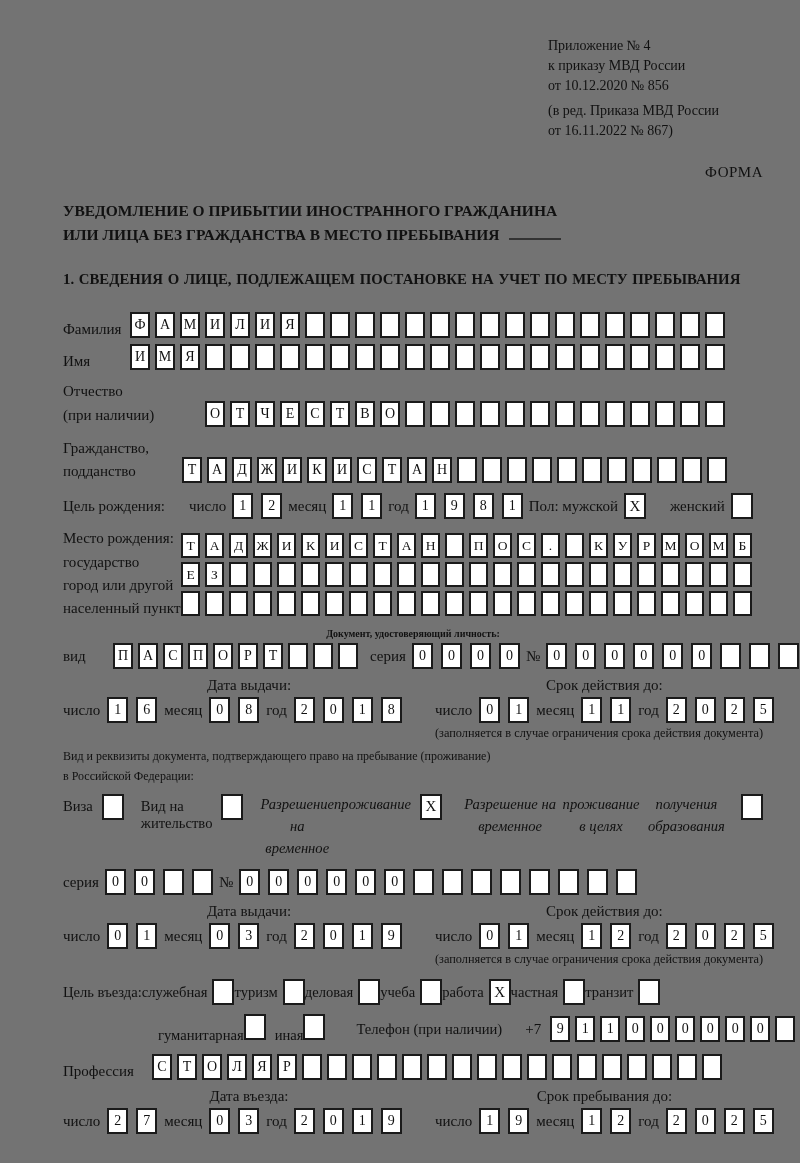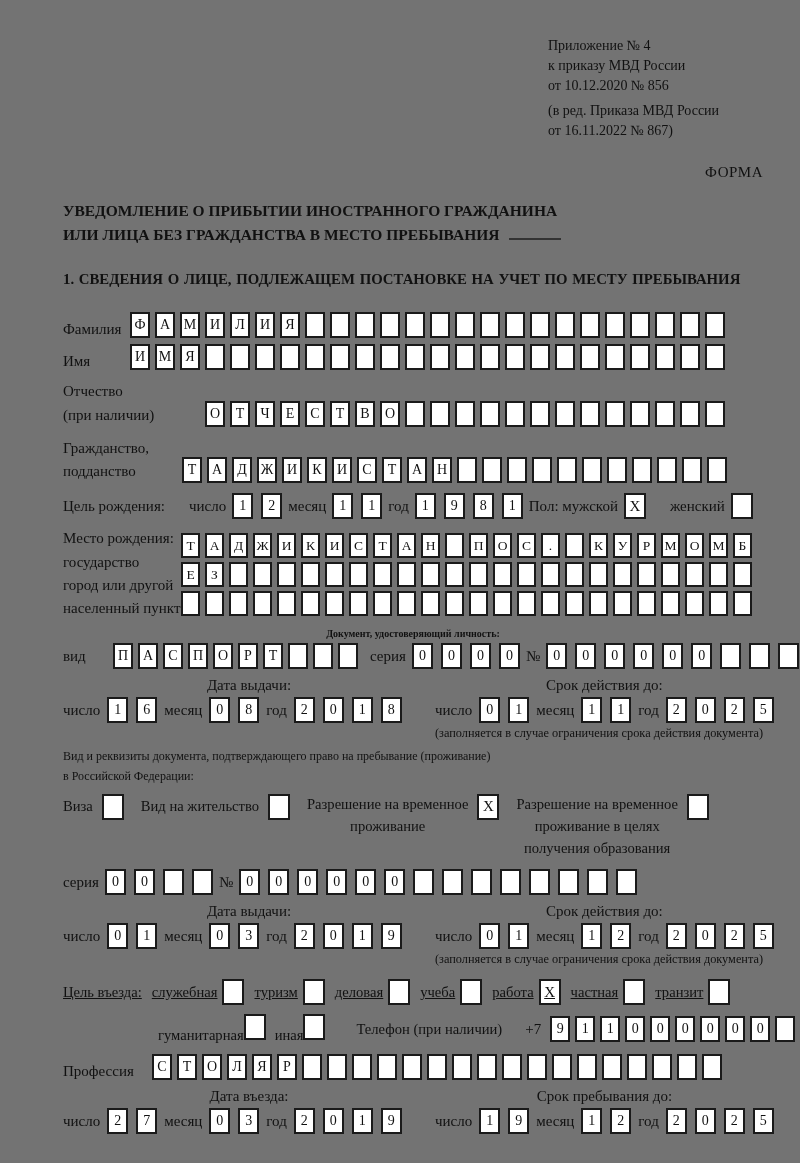--- a/index.html
+++ b/index.html
@@ -44,24 +44,24 @@
   .dcol-r{flex:1 1 auto;}
   .dhead{text-align:center;margin-bottom:3px;}
   .dline{display:flex;align-items:center;gap:7px;}
   .dnote{text-align:right;font-size:12.3px;margin-top:3px;margin-bottom:2px;}
   
   .doc-head{text-align:center;font-weight:bold;font-size:10px;margin:8px 0 4px 0;}
   
   .intro{font-size:12px;line-height:1.6;margin-top:6px;}
   .permit-row{display:flex;align-items:flex-start;gap:17px;margin-top:8px;font-size:14.6px;}
   .opt{display:flex;align-items:flex-start;gap:9px;}
-  .opt-lines{display:flex;flex-direction:column;text-align:center;line-height:1.5;}
+  .opt-lines{display:flex;flex-direction:row;text-align:center;line-height:1.5;font-style:italic;}
   .opt-text{padding-top:4px;}
   
-  .purpose-row{display:flex;align-items:center;gap:10px;margin-top:12px;font-size:14.6px;white-space:nowrap;text-decoration:underline;}
+  .purpose-row{display:flex;align-items:center;gap:0;margin-top:12px;font-size:14.6px;white-space:nowrap;}
   .purpose-row .pair{display:flex;align-items:center;gap:5px;}
   .purpose-row2{display:flex;align-items:center;gap:9px;margin-top:9px;margin-left:95px;font-size:14.6px;white-space:nowrap;}
   .phone-label{margin-left:22px;}
   .plus7{margin-left:14px;font-size:15px;} .mt10{margin-top:10px;}
 </style>
 </head>
 <body>
 
 <div class="sheet">
 

